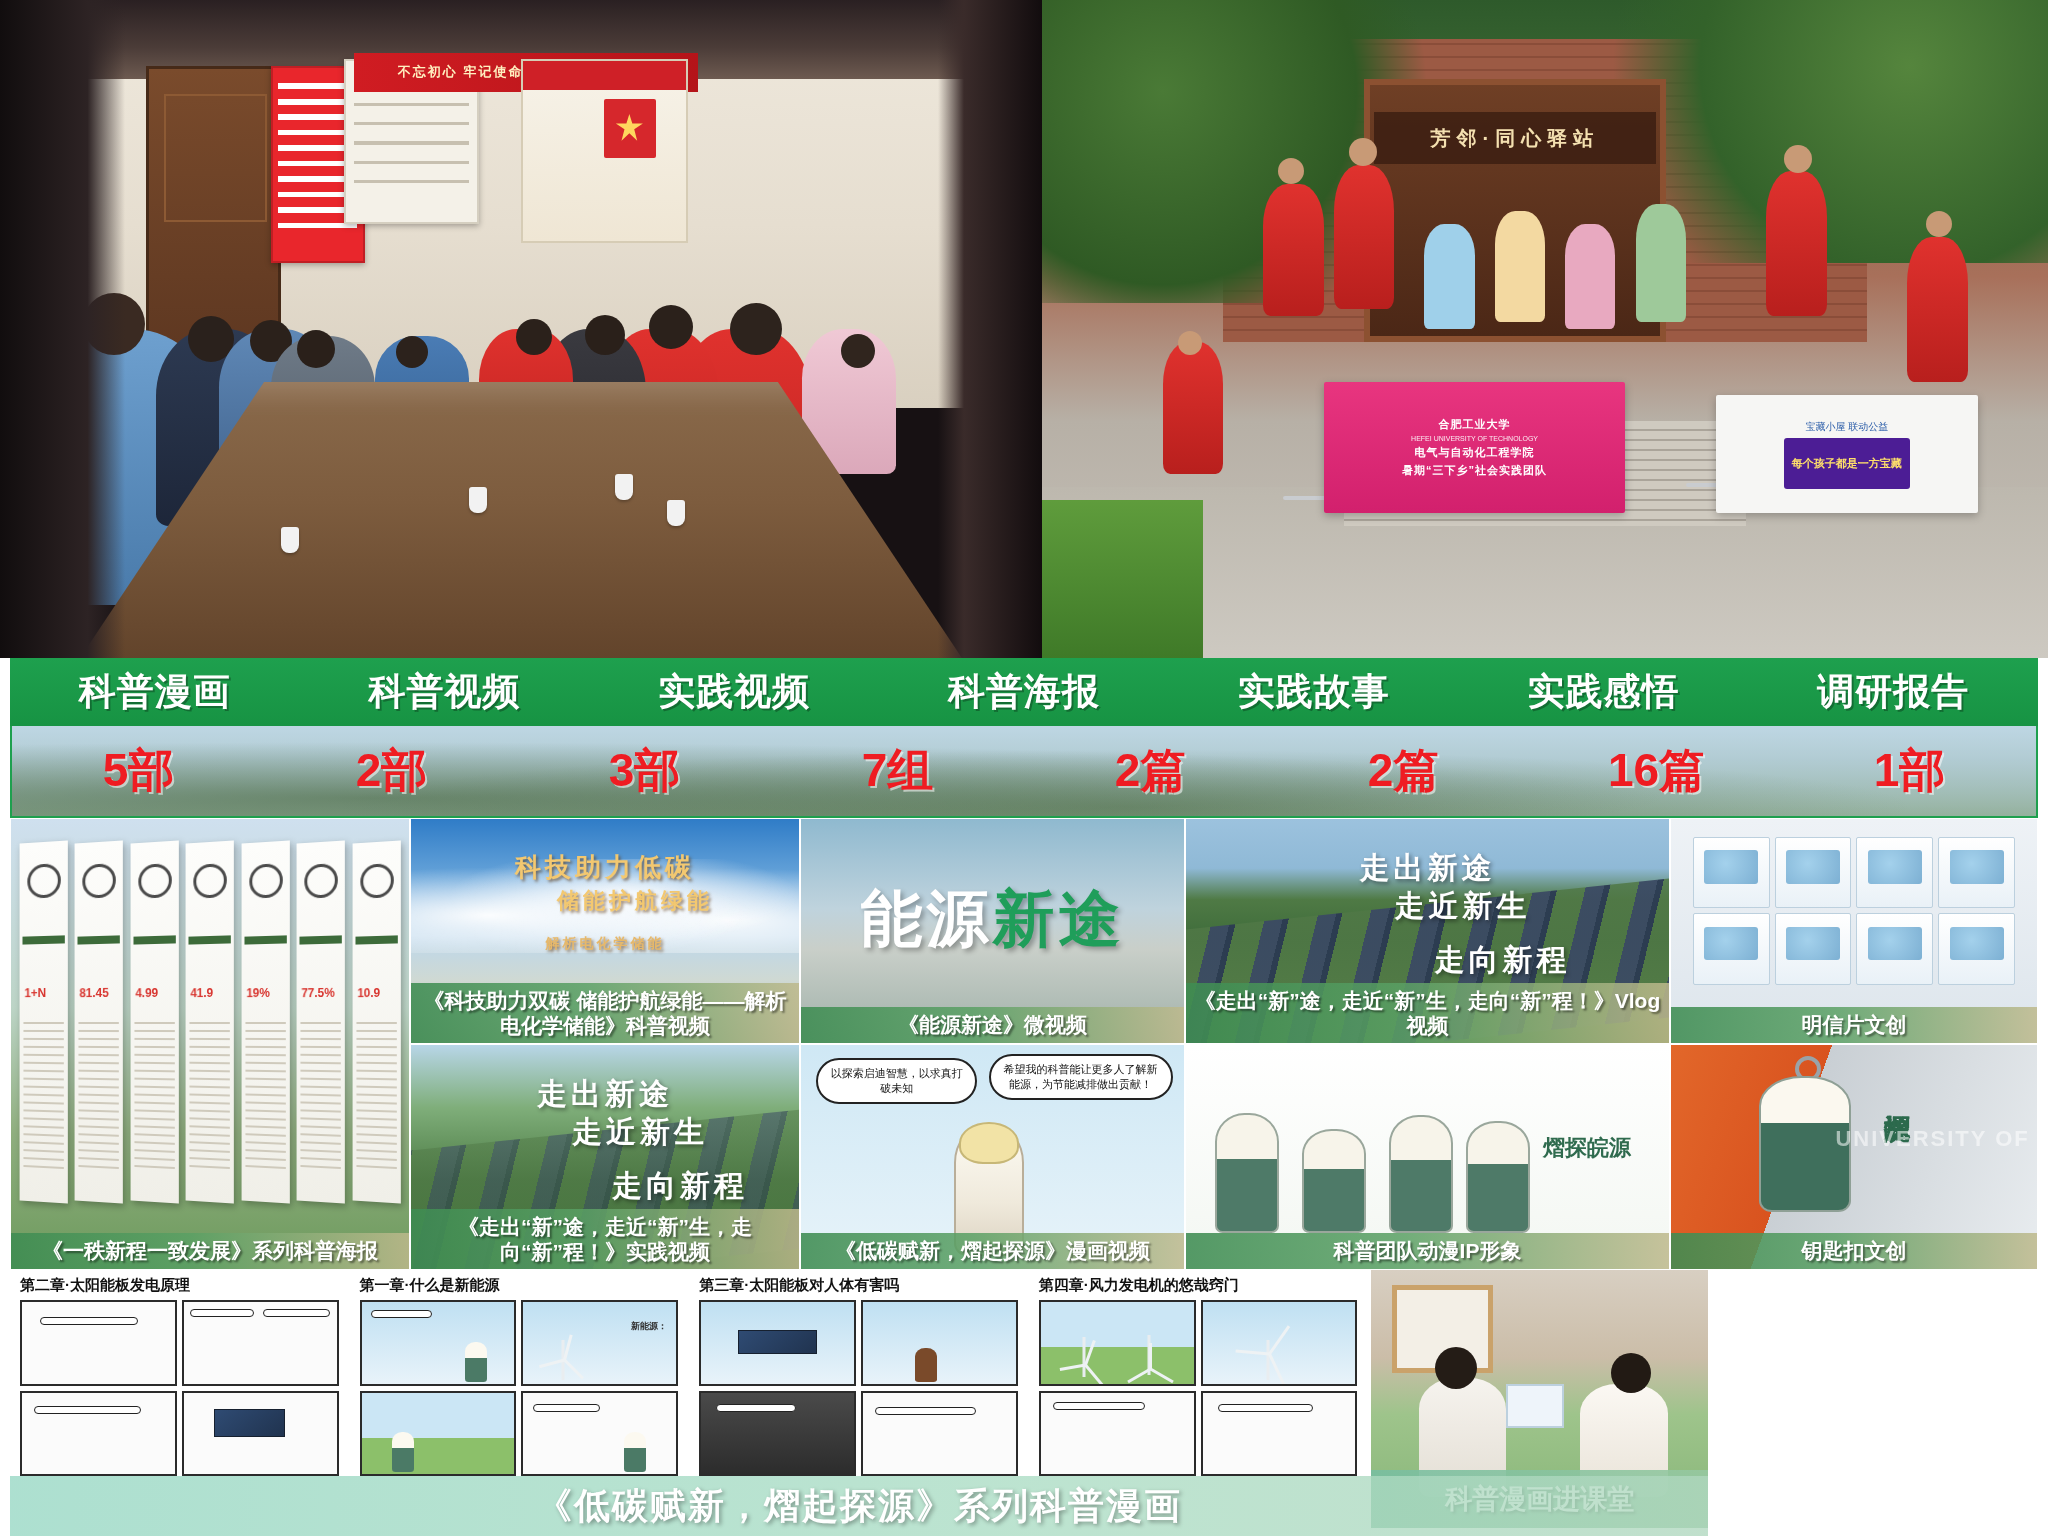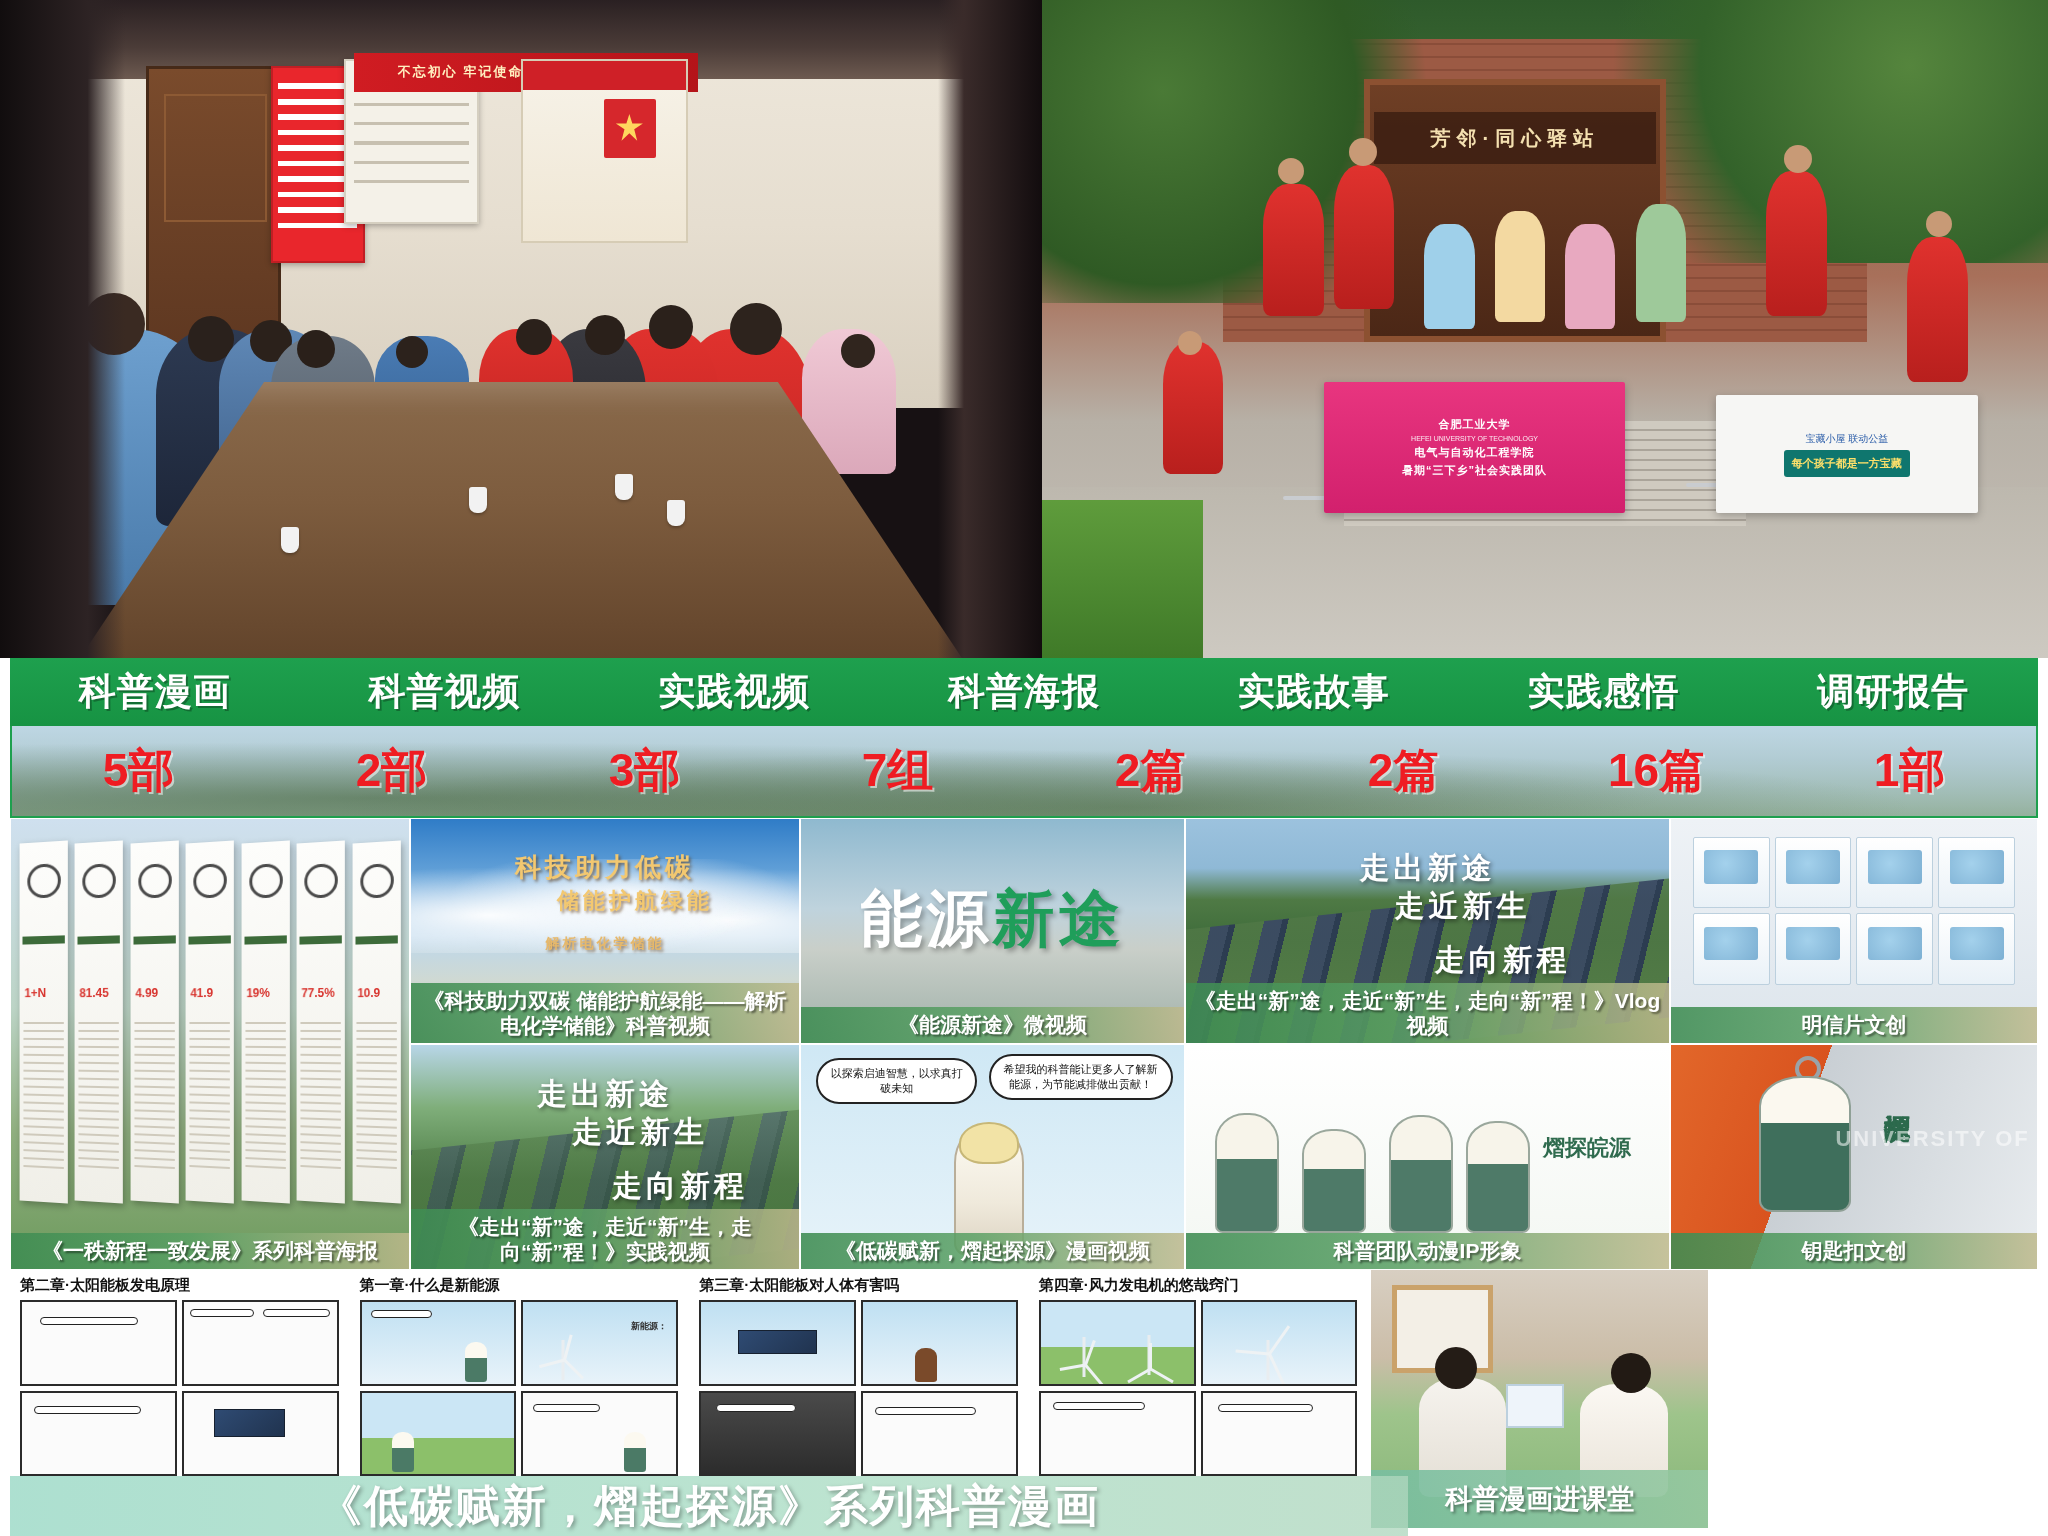--- a/index.html
+++ b/index.html
@@ -81,21 +81,21 @@
   .rail { position:absolute; background:#c9ccd0; border-radius:3px; }
   .pink-banner { position:absolute; left:28%; bottom:22%; width:30%; height:20%;
       background:linear-gradient(180deg,#e8357f,#d2206d); color:#fff;
       display:flex; flex-direction:column; align-items:center; justify-content:center;
       gap:3px; font-size:11px; border-radius:2px; box-shadow:0 3px 8px rgba(0,0,0,.25); }
   .pink-banner .bline{ font-weight:bold; letter-spacing:1px; }
   .white-banner { position:absolute; right:7%; bottom:22%; width:26%; height:18%;
       background:#f6f6f4; border-radius:2px; display:flex; flex-direction:column;
       align-items:center; justify-content:center; gap:4px; font-size:10px; color:#2a5ca8;
       box-shadow:0 3px 8px rgba(0,0,0,.25); }
-  .wb-red { background:#0f766e; color:#ffe06a; padding:6px 8px; border-radius:3px;
+  .wb-red { background:#4c1d95; color:#ffe06a; padding:18px 8px; border-radius:3px;
       font-weight:bold; font-size:11px; }
   .red-polo { position:absolute; border-radius:40% 40% 12% 12% / 32% 32% 8% 8%;
       background:linear-gradient(180deg,#e0322e,#b81f1d); }
 
   
   .cat-band { position:absolute; left:10px; top:658px; width:2028px; height:68px;
       background:linear-gradient(180deg,#1ea04e,#179343);
       display:flex; align-items:center; }
   .cat-cell { flex:1; text-align:center; color:#fff; font-size:37px; font-weight:bold;
       letter-spacing:1px; text-shadow:2px 2px 0 rgba(0,0,0,.28); white-space:nowrap; }
@@ -244,24 +244,24 @@
   .classroom { position:relative; overflow:hidden; border-left:3px solid #fff; }
   .class-bg { position:absolute; inset:0;
       background:linear-gradient(180deg,#d8cfc2 0%, #cbbda8 34%, #9ec48b 56%, #86b577 100%); }
   .class-board { position:absolute; left:6%; top:6%; width:30%; height:34%;
       background:#f3efe6; border:5px solid #caa26a; }
   .kid { position:absolute; bottom:12%; border-radius:42% 42% 12% 12% / 26% 26% 8% 8%; }
   .cap-bar { position:absolute; left:0; bottom:0; width:100%; height:58px;
       background:linear-gradient(90deg, rgba(120,190,160,.9), rgba(150,200,160,.9));
       color:#fff; font-size:27px; font-weight:bold; display:flex; align-items:center;
       justify-content:center; text-shadow:2px 2px 3px rgba(0,0,0,.4); }
-  .series-cap { position:absolute; left:10px; bottom:0; width:1398px; height:60px;
+  .series-cap { position:absolute; left:10px; bottom:0; width:1698px; height:60px;
       background:linear-gradient(90deg, rgba(150,215,195,.78) 0%, rgba(170,220,195,.78) 60%, rgba(175,215,190,.78) 100%);
       display:flex; align-items:center; justify-content:center;
-      color:#fff; font-size:44px; font-weight:bold; letter-spacing:2px;
+      color:#fff; font-size:36px; font-weight:bold; letter-spacing:2px;
       text-shadow:2px 2px 4px rgba(0,0,0,.35); }
 </style>
 </head>
 <body>
 
 <div class="page">
 
   <div class="photo-strip">
 
     <div class="photo photo-left">

